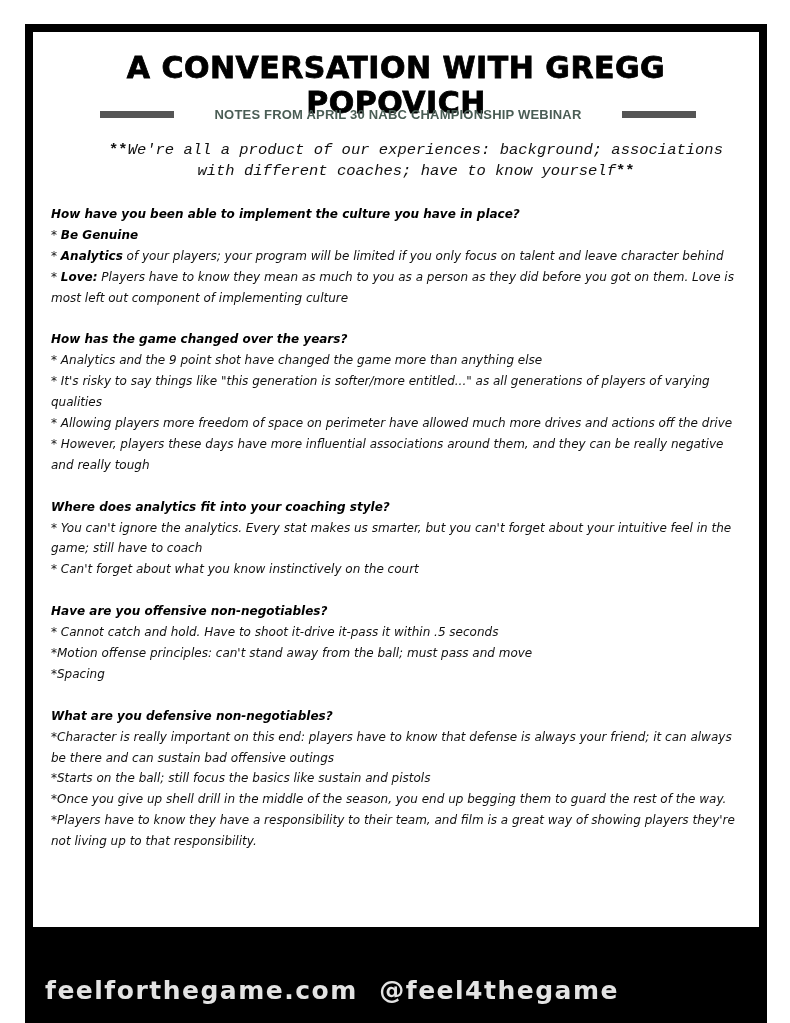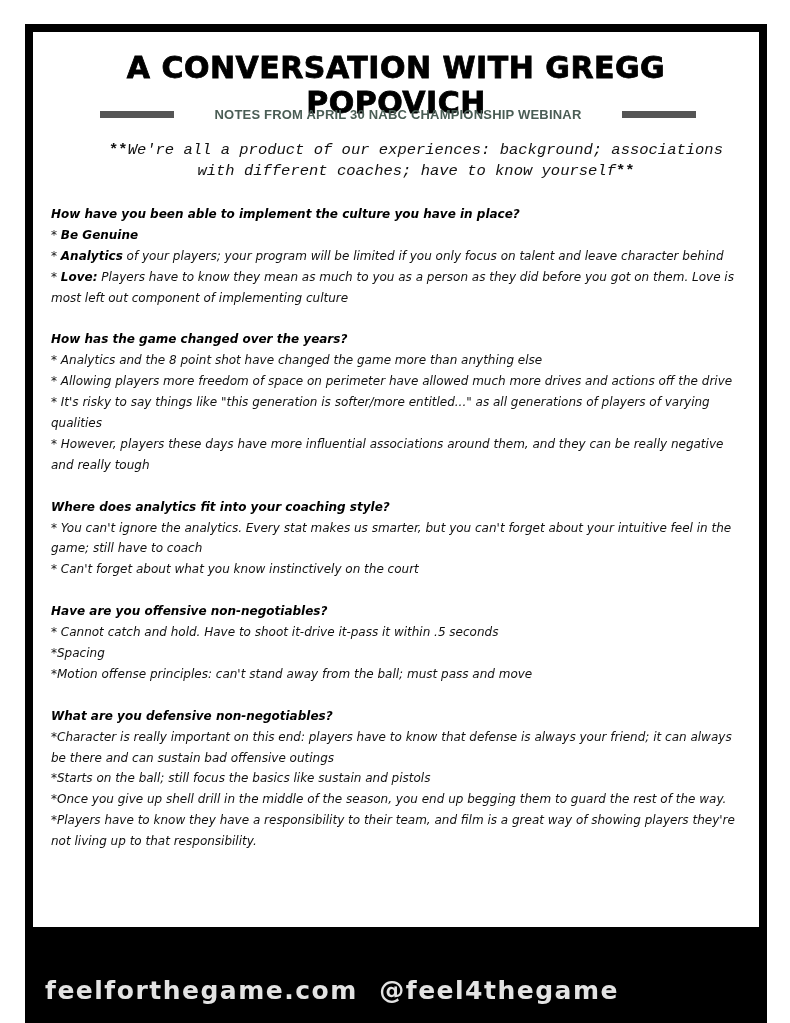--- a/index.html
+++ b/index.html
@@ -74,37 +74,37 @@
 
       <div class="section">
         <div class="q">How have you been able to implement the culture you have in place?</div>
         <div class="item"><span>* </span><b>Be Genuine</b><span></span></div>
         <div class="item"><span>* </span><b>Analytics</b><span> of your players; your program will be limited if you only focus on talent and leave character behind</span></div>
         <div class="item"><span>* </span><b>Love:</b><span>  Players have to know they mean as much to you as a person as they did before you got on them.  Love is most left out component of implementing culture</span></div>
       </div>
 
       <div class="section">
         <div class="q">How has the game changed over the years?</div>
-        <div class="item"><span>* </span><span>Analytics and the 8 point shot have changed the game more than anything else</span></div>
+        <div class="item"><span>* </span><span>Analytics and the 9 point shot have changed the game more than anything else</span></div>
+        <div class="item"><span>* </span><span>It's risky to say things like "this generation is softer/more entitled..." as all generations of players of varying qualities</span></div>
         <div class="item"><span>* </span><span>Allowing players more freedom of space on perimeter have allowed much more drives and actions off the drive</span></div>
-        <div class="item"><span>* </span><span>It's risky to say things like "this generation is softer/more entitled..." as all generations of players of varying qualities</span></div>
         <div class="item"><span>* </span><span>However, players these days have more influential associations around them, and they can be really negative and really tough</span></div>
       </div>
 
       <div class="section">
         <div class="q">Where does analytics fit into your coaching style?</div>
         <div class="item"><span>* </span><span>You can't ignore the analytics.  Every stat makes us smarter, but you can't forget about your intuitive feel in the game; still have to coach</span></div>
         <div class="item"><span>* </span><span>Can't forget about what you know instinctively on the court</span></div>
       </div>
 
       <div class="section">
         <div class="q">Have are you offensive non-negotiables?</div>
         <div class="item"><span>* </span><span>Cannot catch and hold.  Have to shoot it-drive it-pass it within .5 seconds</span></div>
+        <div class="item"><span>*</span><span>Motion offense principles:  can't stand away from the ball; must pass and move</span></div>
         <div class="item"><span>*</span><span>Spacing</span></div>
-        <div class="item"><span>*</span><span>Motion offense principles:  can't stand away from the ball; must pass and move</span></div>
       </div>
 
       <div class="section">
         <div class="q">What are you defensive non-negotiables?</div>
         <div class="item"><span>*</span><span>Character is really important on this end: players have to know that defense is always your friend; it can always be there and can sustain bad offensive outings</span></div>
         <div class="item"><span>*</span><span>Starts on the ball; still focus the basics like sustain and pistols</span></div>
         <div class="item"><span>*</span><span>Once you give up shell drill in the middle of the season, you end up begging them to guard the rest of the way.</span></div>
         <div class="item"><span>*</span><span>Players have to know they have a responsibility to their team, and film is a great way of showing players they're not living up to that responsibility.</span></div>
       </div>
     </div>

